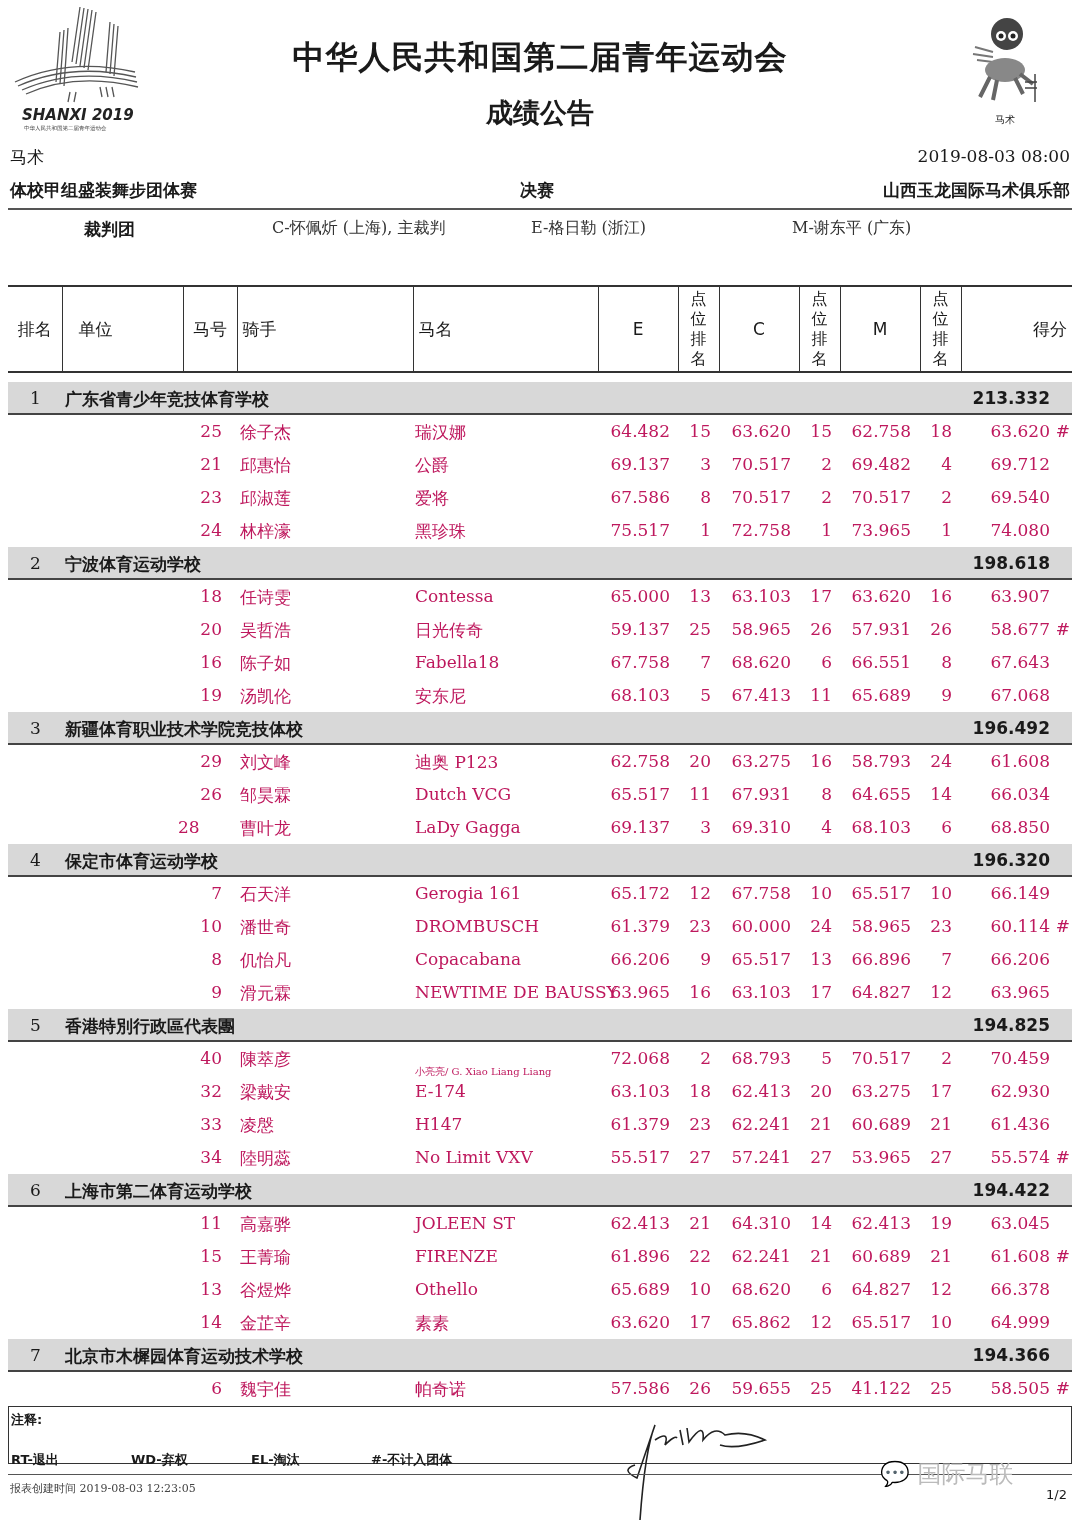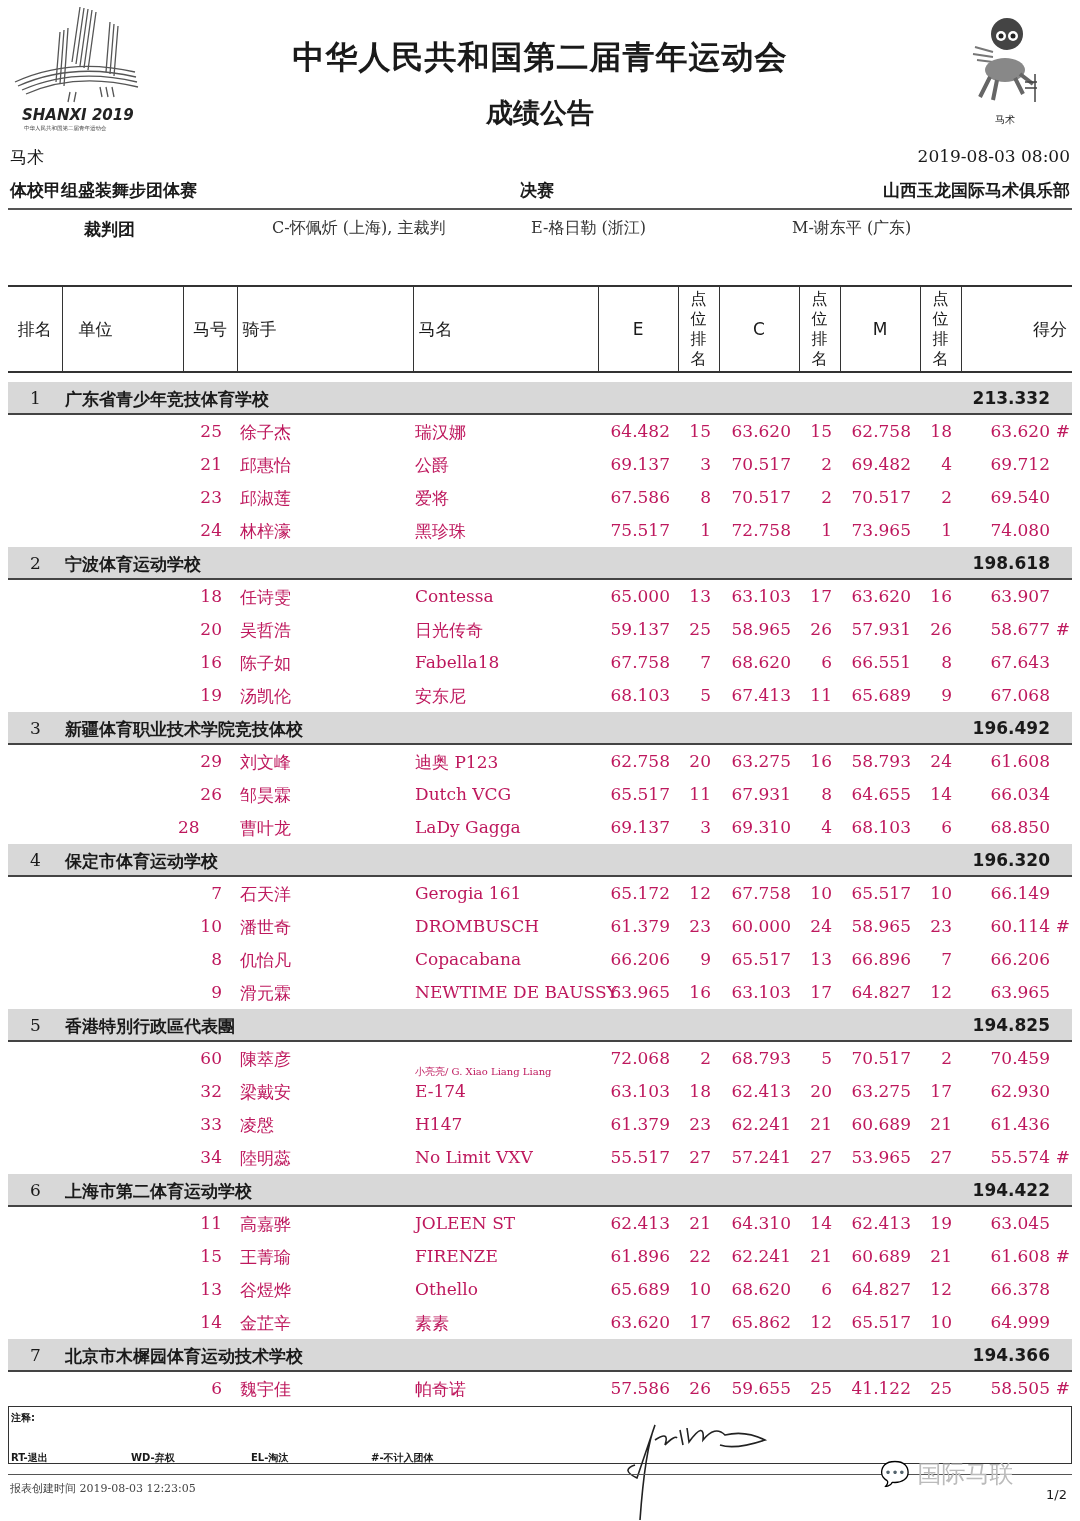--- a/index.html
+++ b/index.html
@@ -33,21 +33,21 @@
   .row .horse { left: 407px; }
   .row .horse.small { font-size: 10px; top: 23px; }
   .row .e { right: 402px; }
   .row .er { right: 361px; }
   .row .cc { right: 281px; }
   .row .cr { right: 240px; }
   .row .m { right: 161px; }
   .row .mr { right: 120px; }
   .row .sc { right: 22px; }
   .row .hash { right: 2px; }
-  .notes { position: absolute; left: 8px; top: 1406px; width: 1064px; height: 58px; border: 1.5px solid #333; font-family: "DejaVu Sans", sans-serif; font-size: 10px; }
+  .notes { position: absolute; left: 8px; top: 1406px; width: 1064px; height: 58px; border: 1.5px solid #333; font-family: "DejaVu Sans", sans-serif; font-size: 13px; }
   .notes .h { position: absolute; left: 2px; top: 4px; font-weight: bold; }
   .notes .n { position: absolute; top: 32px; font-weight: bold; margin-top: 12px; }
   .created { position: absolute; left: 10px; top: 1481px; font-size: 11px; color: #444; }
   .page { position: absolute; left: 1046px; top: 1487px; font-family: "DejaVu Sans", sans-serif; font-size: 13px; }
   .wm { position: absolute; left: 880px; top: 1458px; font-family: "DejaVu Sans", sans-serif; font-size: 24px; color: #bbb; }
   .sig { position: absolute; left: 615px; top: 1410px; width: 170px; height: 110px; }
 </style>
 </head>
 <body>
 
@@ -332,21 +332,21 @@
       <span class="mr">12</span>
       <span class="sc">63.965</span>
       <span class="hash"></span>
     </div>
     <div class="team">
       <span class="rk">5</span>
       <span class="nm">香港特別行政區代表團</span>
       <span class="tt">194.825</span>
     </div>
     <div class="row">
-      <span class="no" style="right: auto; left: 170px; width: 44px; text-align: right;">60</span>
+      <span class="no" style="right: auto; left: 170px; width: 44px; text-align: right;">40</span>
       <span class="rider">陳萃彦</span>
       <span class="horse small">小亮亮/ G. Xiao Liang Liang</span>
       <span class="e">72.068</span>
       <span class="er">2</span>
       <span class="cc">68.793</span>
       <span class="cr">5</span>
       <span class="m">70.517</span>
       <span class="mr">2</span>
       <span class="sc">70.459</span>
       <span class="hash"></span>

